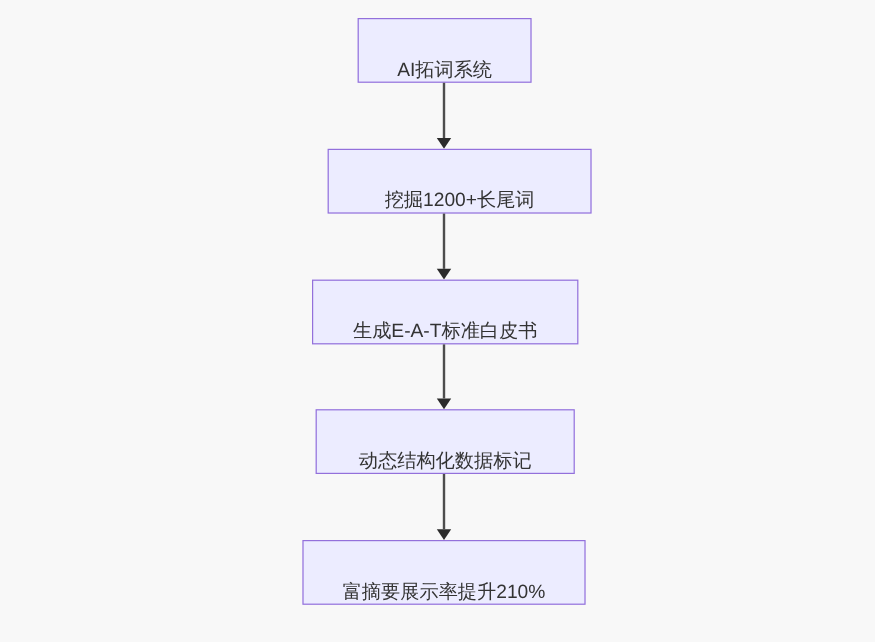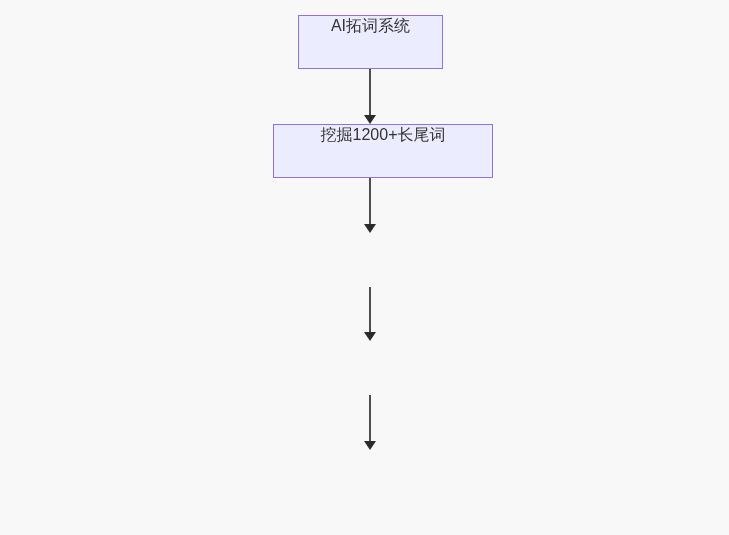--- a/index.html
+++ b/index.html
@@ -13,21 +13,21 @@
     height: 535px;
     background: #f8f8f8;
     overflow: hidden;
   }
   .flow-node {
     position: absolute;
     height: 54px;
     background: #ECECFF;
     border: 1.4px solid #9370DB;
     display: flex;
-    align-items: flex-start;
+    align-items: flex-end;
     justify-content: center;
     box-sizing: border-box;
   }
   .node-label {
     color: #333333;
     font-size: 16px;
     line-height: 1.2;
     white-space: nowrap;
     text-align: center;
   }
@@ -74,22 +74,31 @@
   <div class="edge-line" id="edge-line-0"></div>
   <div class="edge-head" id="edge-head-0"></div>
 
   <div class="flow-node" id="node-1">
     <span class="node-label">挖掘1200+长尾词</span>
   </div>
 
   <div class="edge-line" id="edge-line-1"></div>
   <div class="edge-head" id="edge-head-1"></div>
 
+  <div class="flow-node" id="node-2">
+    <span class="node-label">生成E-A-T标准白皮书</span>
+  </div>
 
   <div class="edge-line" id="edge-line-2"></div>
   <div class="edge-head" id="edge-head-2"></div>
 
+  <div class="flow-node" id="node-3">
+    <span class="node-label">动态结构化数据标记</span>
+  </div>
 
   <div class="edge-line" id="edge-line-3"></div>
   <div class="edge-head" id="edge-head-3"></div>
 
+  <div class="flow-node" id="node-4">
+    <span class="node-label">富摘要展示率提升210%</span>
+  </div>
 
 </div>
 
 </body></html>

